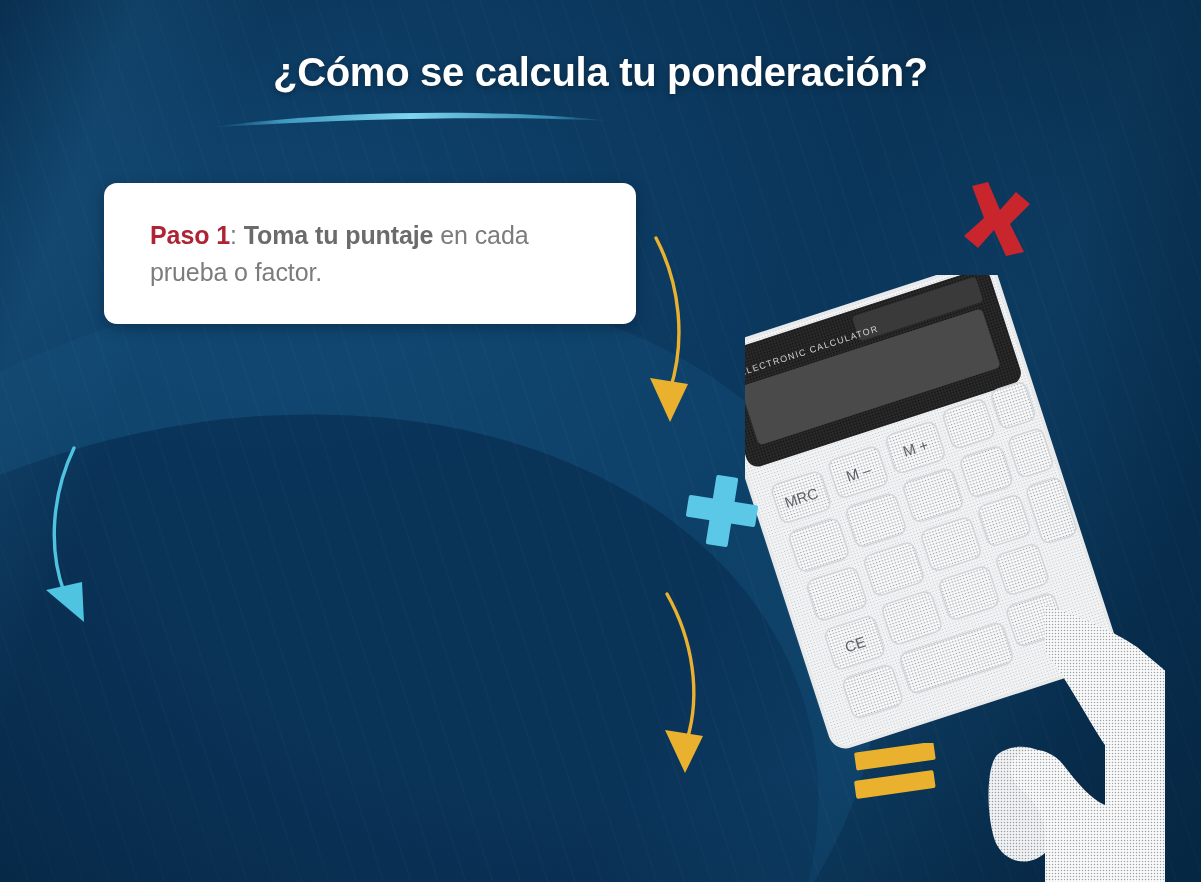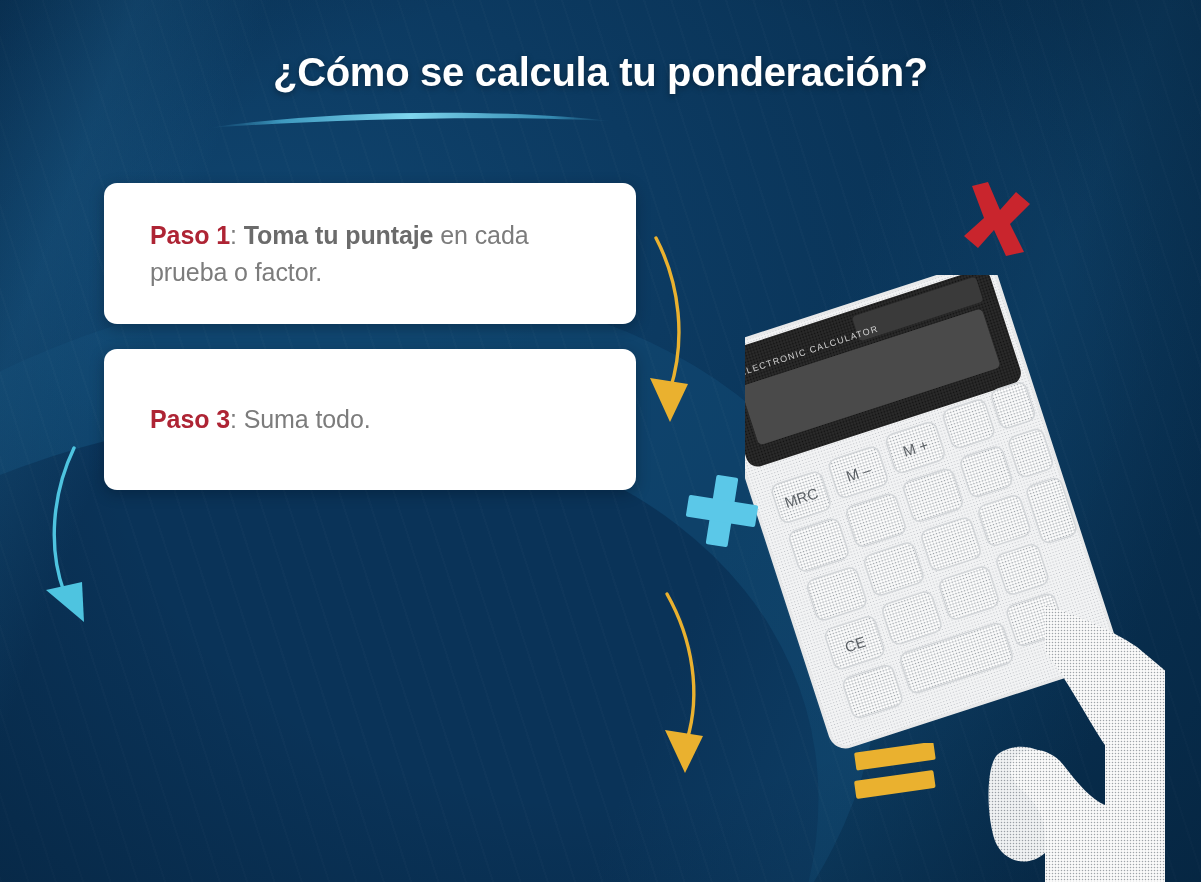--- a/index.html
+++ b/index.html
@@ -286,22 +286,17 @@
 
   <div class="cards">
 
     <div class="card">
       <div class="card-text">
         <span class="step">Paso 1</span><span>: </span><span class="strong">Toma tu puntaje</span><span> en cada prueba o factor.</span>
       </div>
     </div>
 
 
-    <div class="card">
-      <div class="card-text">
-        <span class="step">Paso 3</span><span>: </span><span>Suma todo.</span>
-      </div>
-    </div>
 
 
   </div>
 
 </div>
 
 </body></html>

